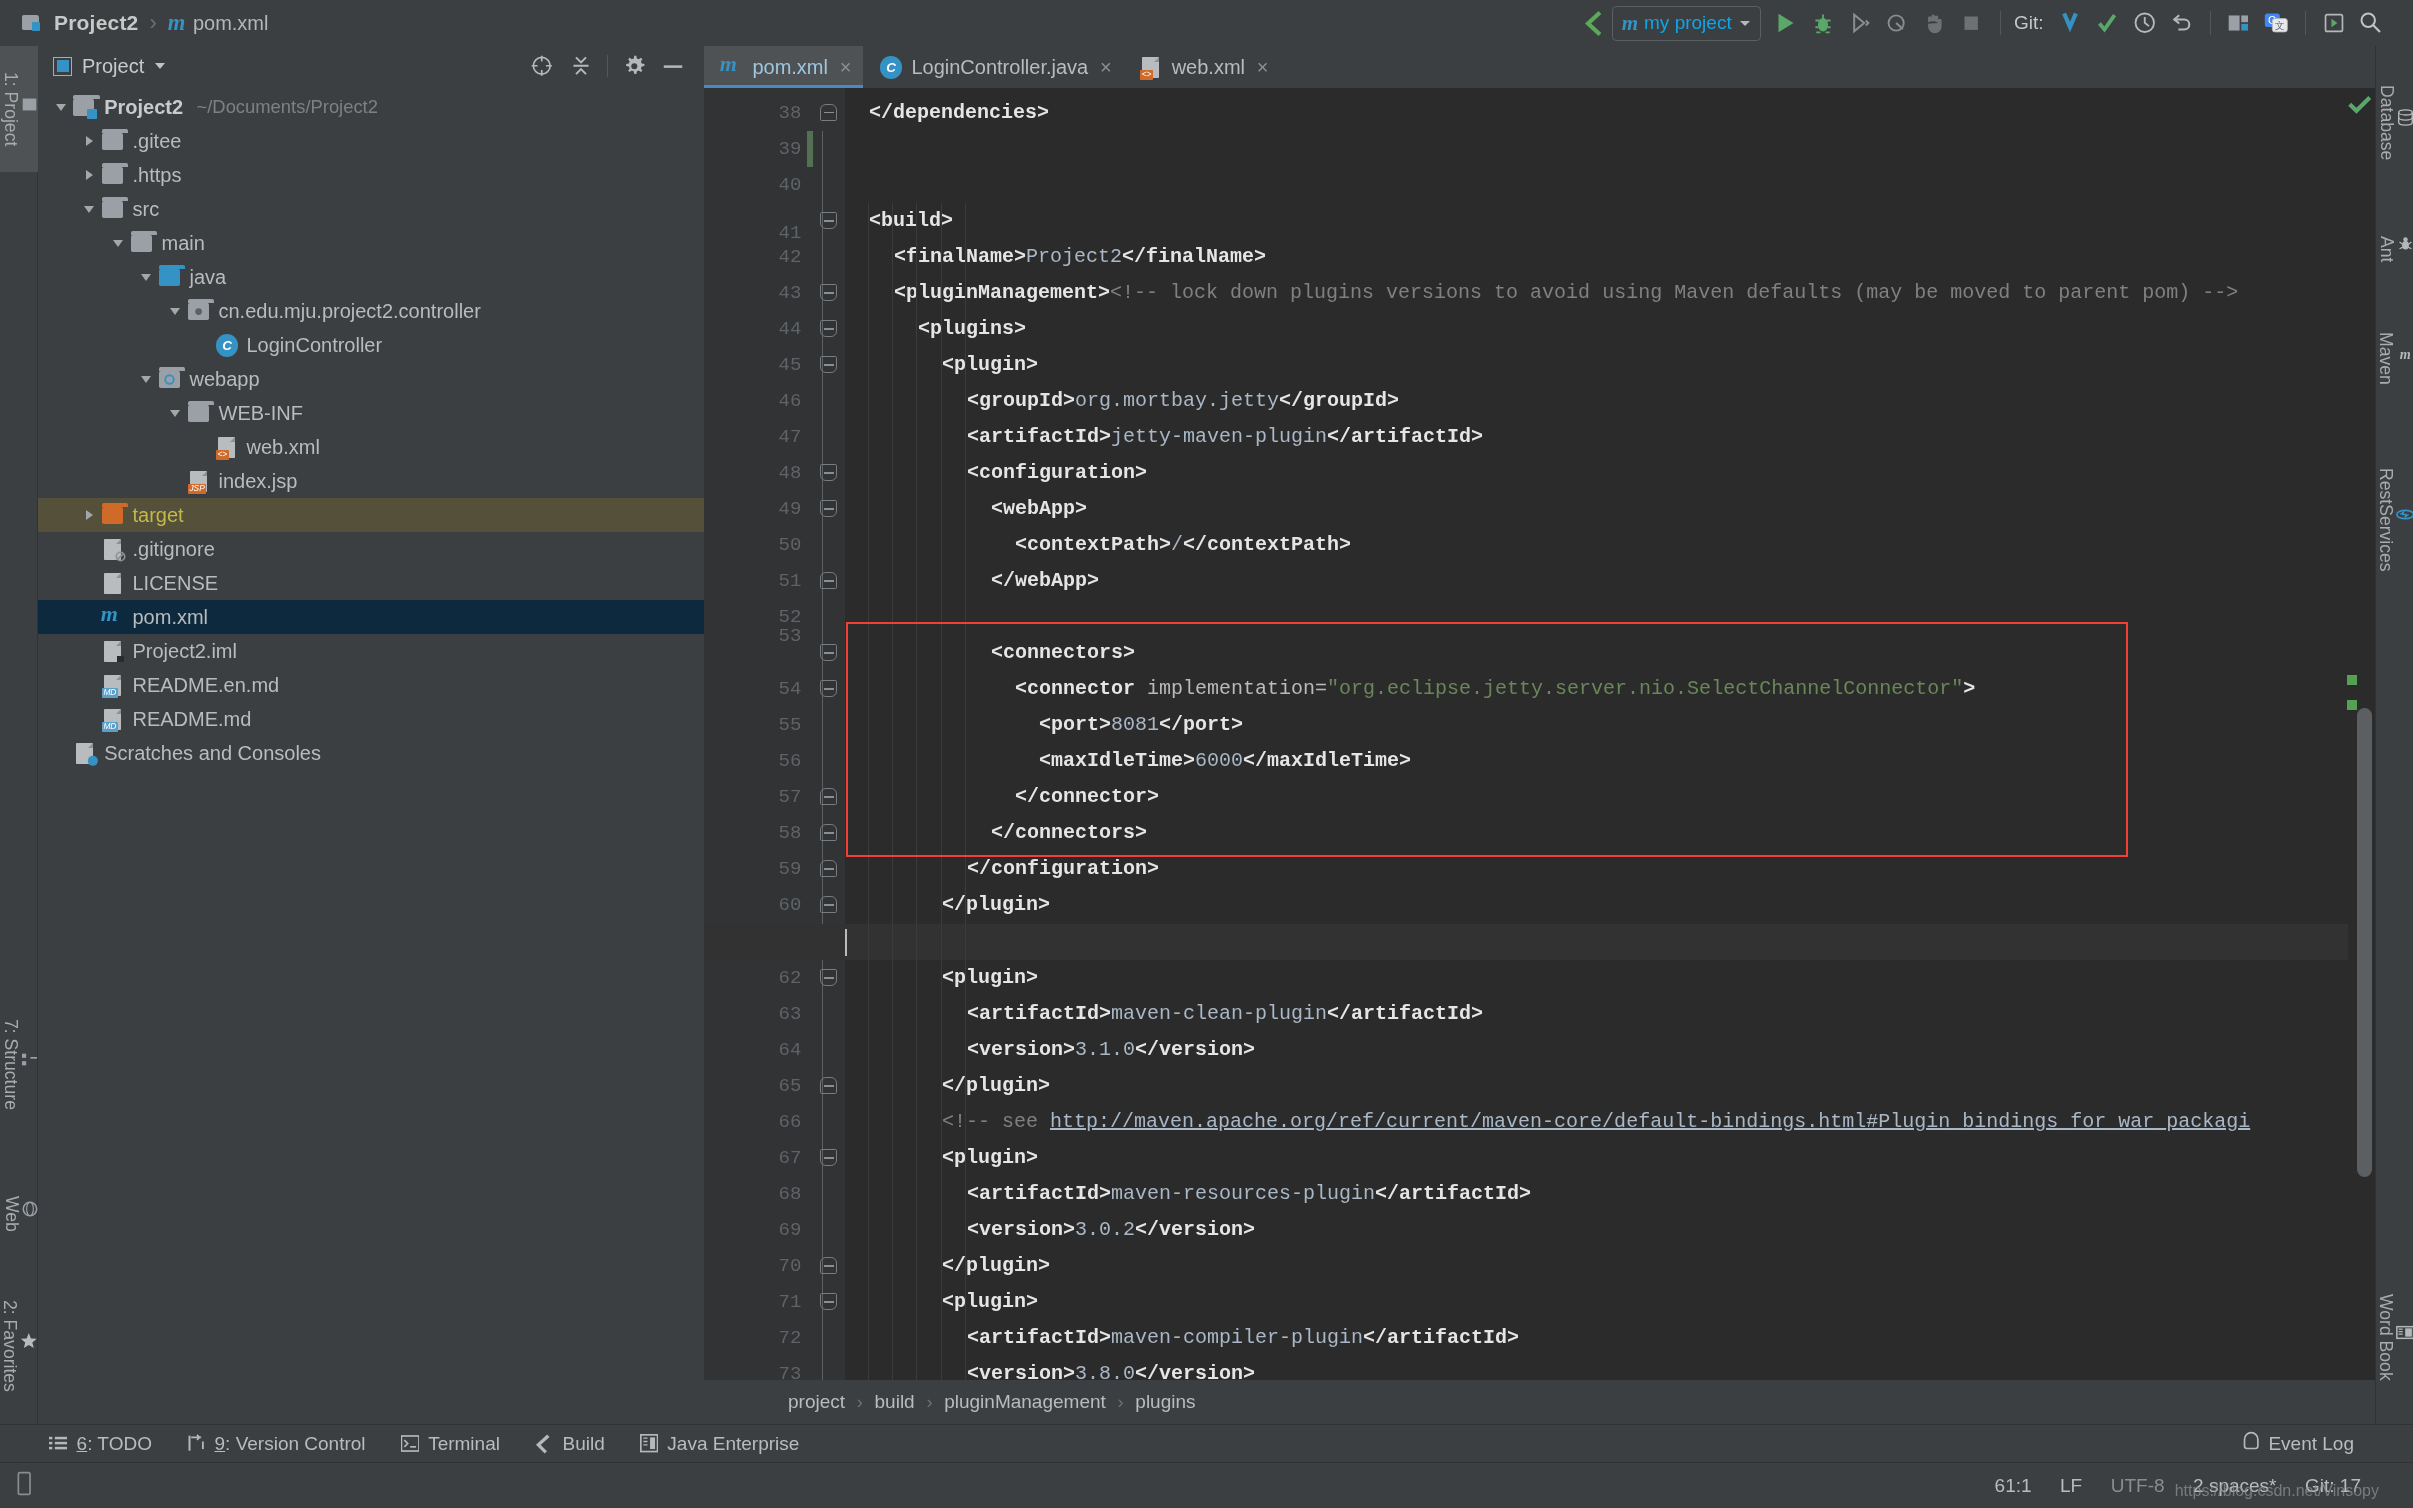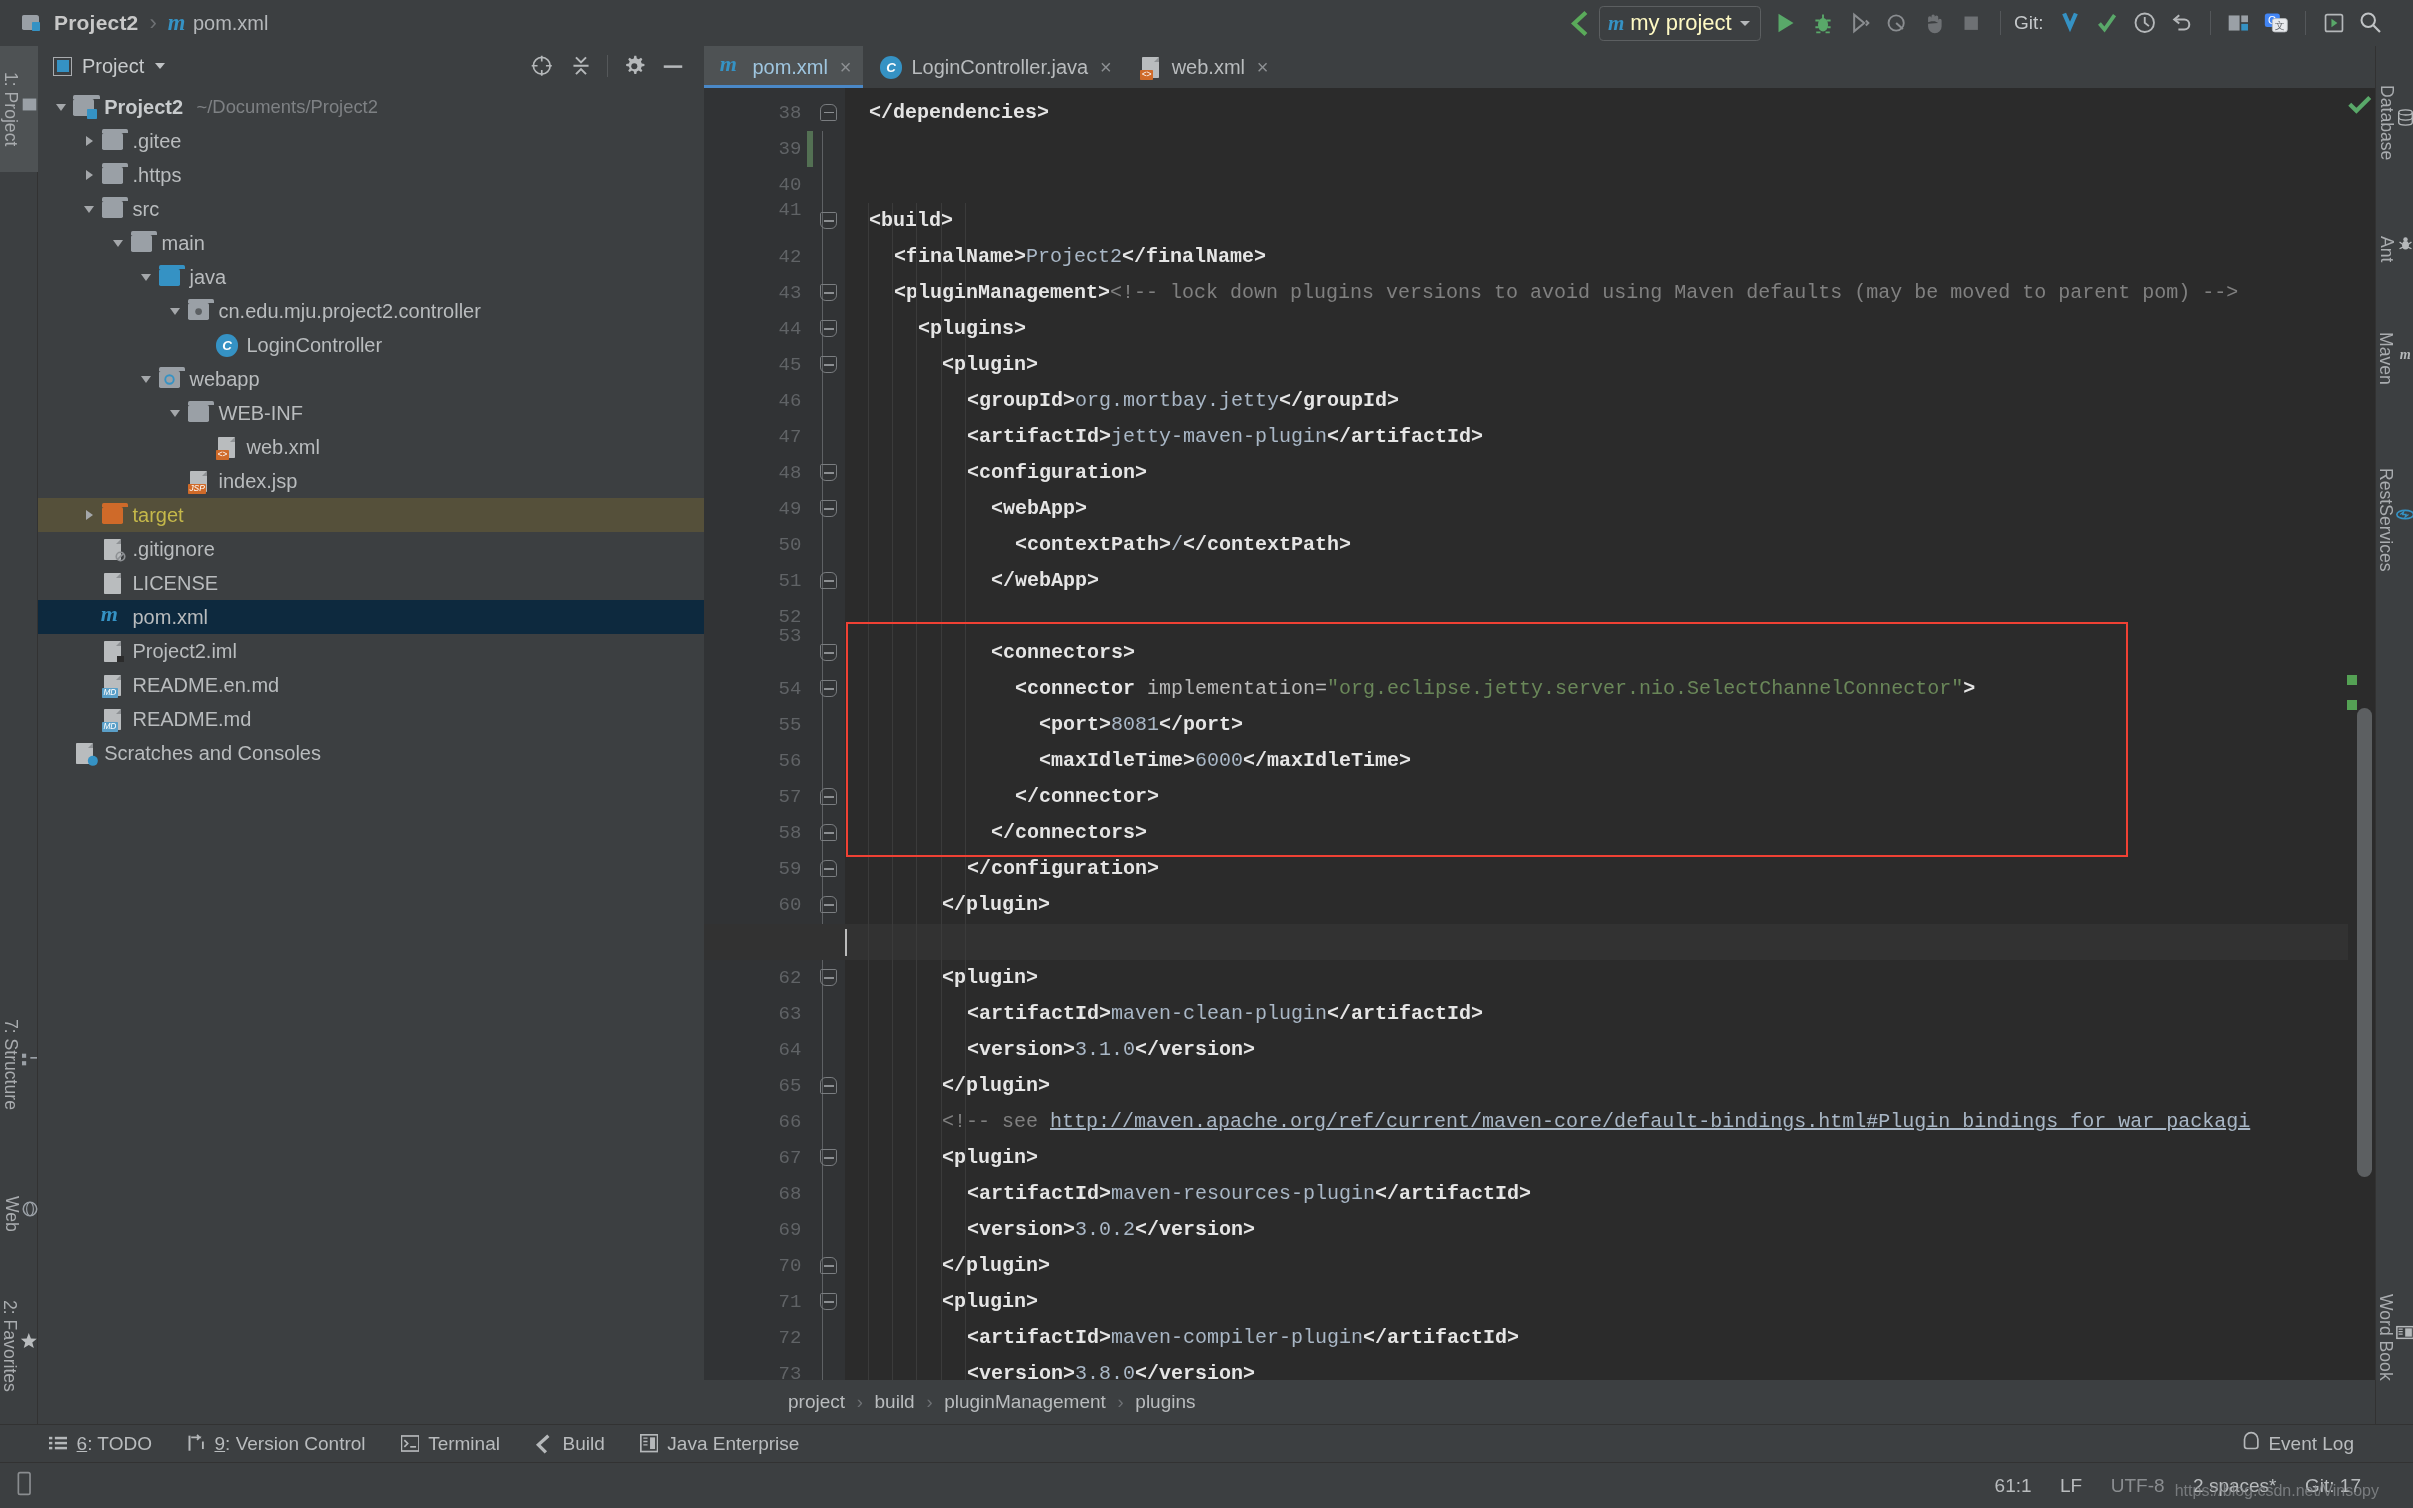--- a/index.html
+++ b/index.html
@@ -22,21 +22,21 @@
 
   
   #toolbar-right{ position:absolute; right:23.5px; top:0; height:46px; display:flex; align-items:center; gap:0px;}
   .tb-btn{ width:37px; height:37px; display:flex; align-items:center; justify-content:center;
      position:relative; }
   .tb-sep{ width:0.8px; height:23.5px; background:#54575a; margin:0 10px; }
   .runcfg{ display:flex; align-items:center; height:35px; border:0.8px solid #5c5f61;
      border-radius:4.2px; padding:0 10px 0 8.4px; margin-right:6.7px; }
   .runcfg .m-icon{ color:#3592c4; font-weight:bold; font-style:italic; font-size:21px;
      font-family:"Liberation Serif", serif; margin-right:5.9px;}
-  .runcfg .rc-label{ color:#fef9c3; font-size:22px; margin-right:8.4px; }
+  .runcfg .rc-label{ color:#0ea5e9; font-size:19px; margin-right:8.4px; }
   .runcfg .caret{ width:0;height:0;border-left:5px solid transparent;border-right:5px solid transparent;
      border-top:5.9px solid #b5b8ba; }
   .git-label{ color:#c5c8ca; font-size:19px; margin:0 8.4px 0 3.4px;}
 
   
   #left-stripe{ position:absolute; left:0; top:46px; width:38px; height:1379px; background:#3c3f41;
      border-right:0.8px solid #323232; }
   .stripe-btn{ position:absolute; left:0; width:38px;
      display:flex; flex-direction:column; align-items:center; justify-content:flex-start;
      writing-mode:vertical-rl; color:#a9acaf; font-size:17.6px; white-space:nowrap;
@@ -568,21 +568,21 @@
         </span>
         <span class="tlab">web.xml</span>
         <span class="x">×</span>
       </div>
     </div>
   <div id="code-wrap">
     <div id="gutter">
         <div class="lnum" style="top: 6.7px;">38</div>
         <div class="lnum" style="top: 43px;">39</div>
         <div class="lnum" style="top: 79px;">40</div>
-        <div class="lnum" style="top: 104px;">41</div>
+        <div class="lnum" style="top: 127px;">41</div>
         <div class="lnum" style="top: 151px;">42</div>
         <div class="lnum" style="top: 187px;">43</div>
         <div class="lnum" style="top: 223px;">44</div>
         <div class="lnum" style="top: 259px;">45</div>
         <div class="lnum" style="top: 295px; font-family: Liberation Mono, monospace;">46</div>
         <div class="lnum" style="top: 331px;">47</div>
         <div class="lnum" style="top: 367px;">48</div>
         <div class="lnum" style="top: 403px;">49</div>
         <div class="lnum" style="top: 439px;">50</div>
         <div class="lnum" style="top: 475px;">51</div>

